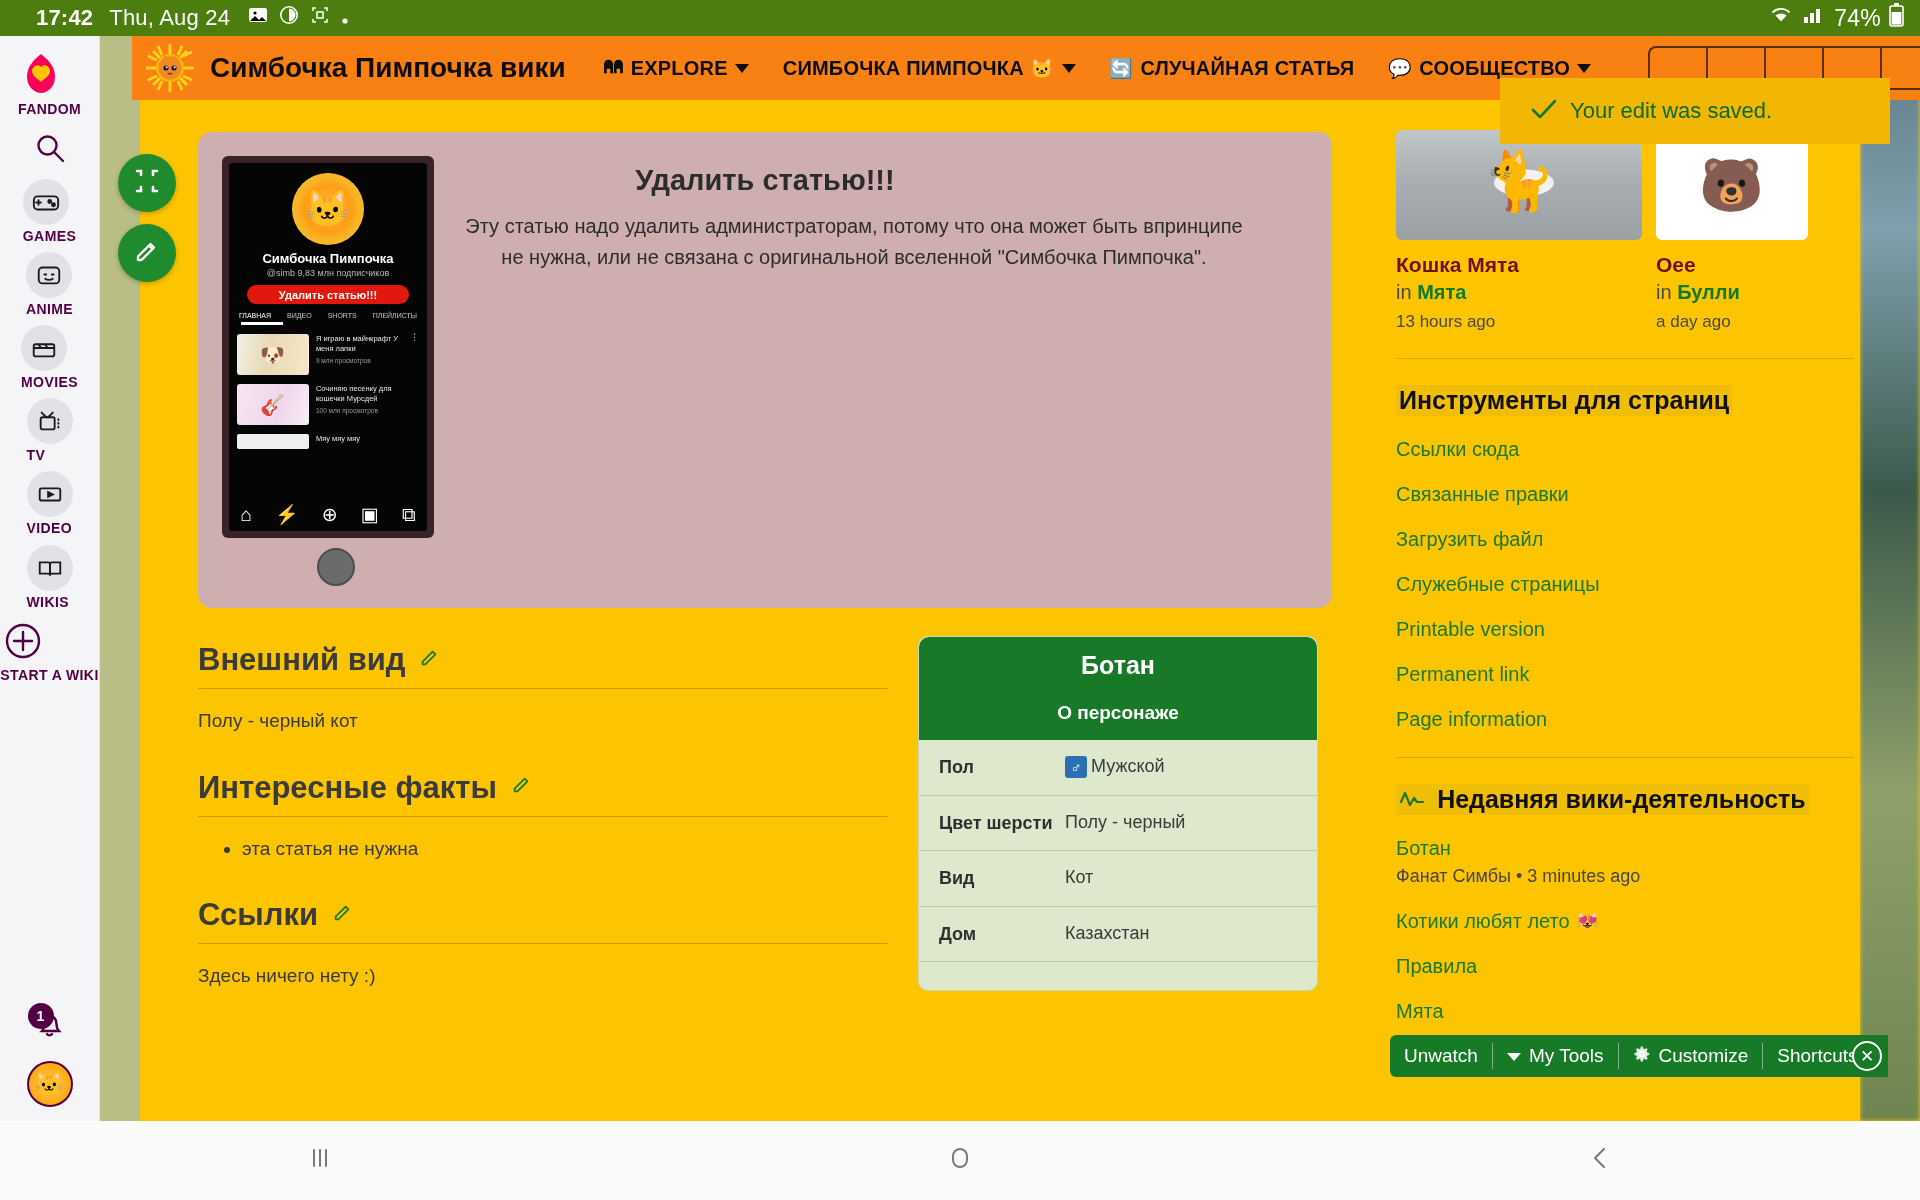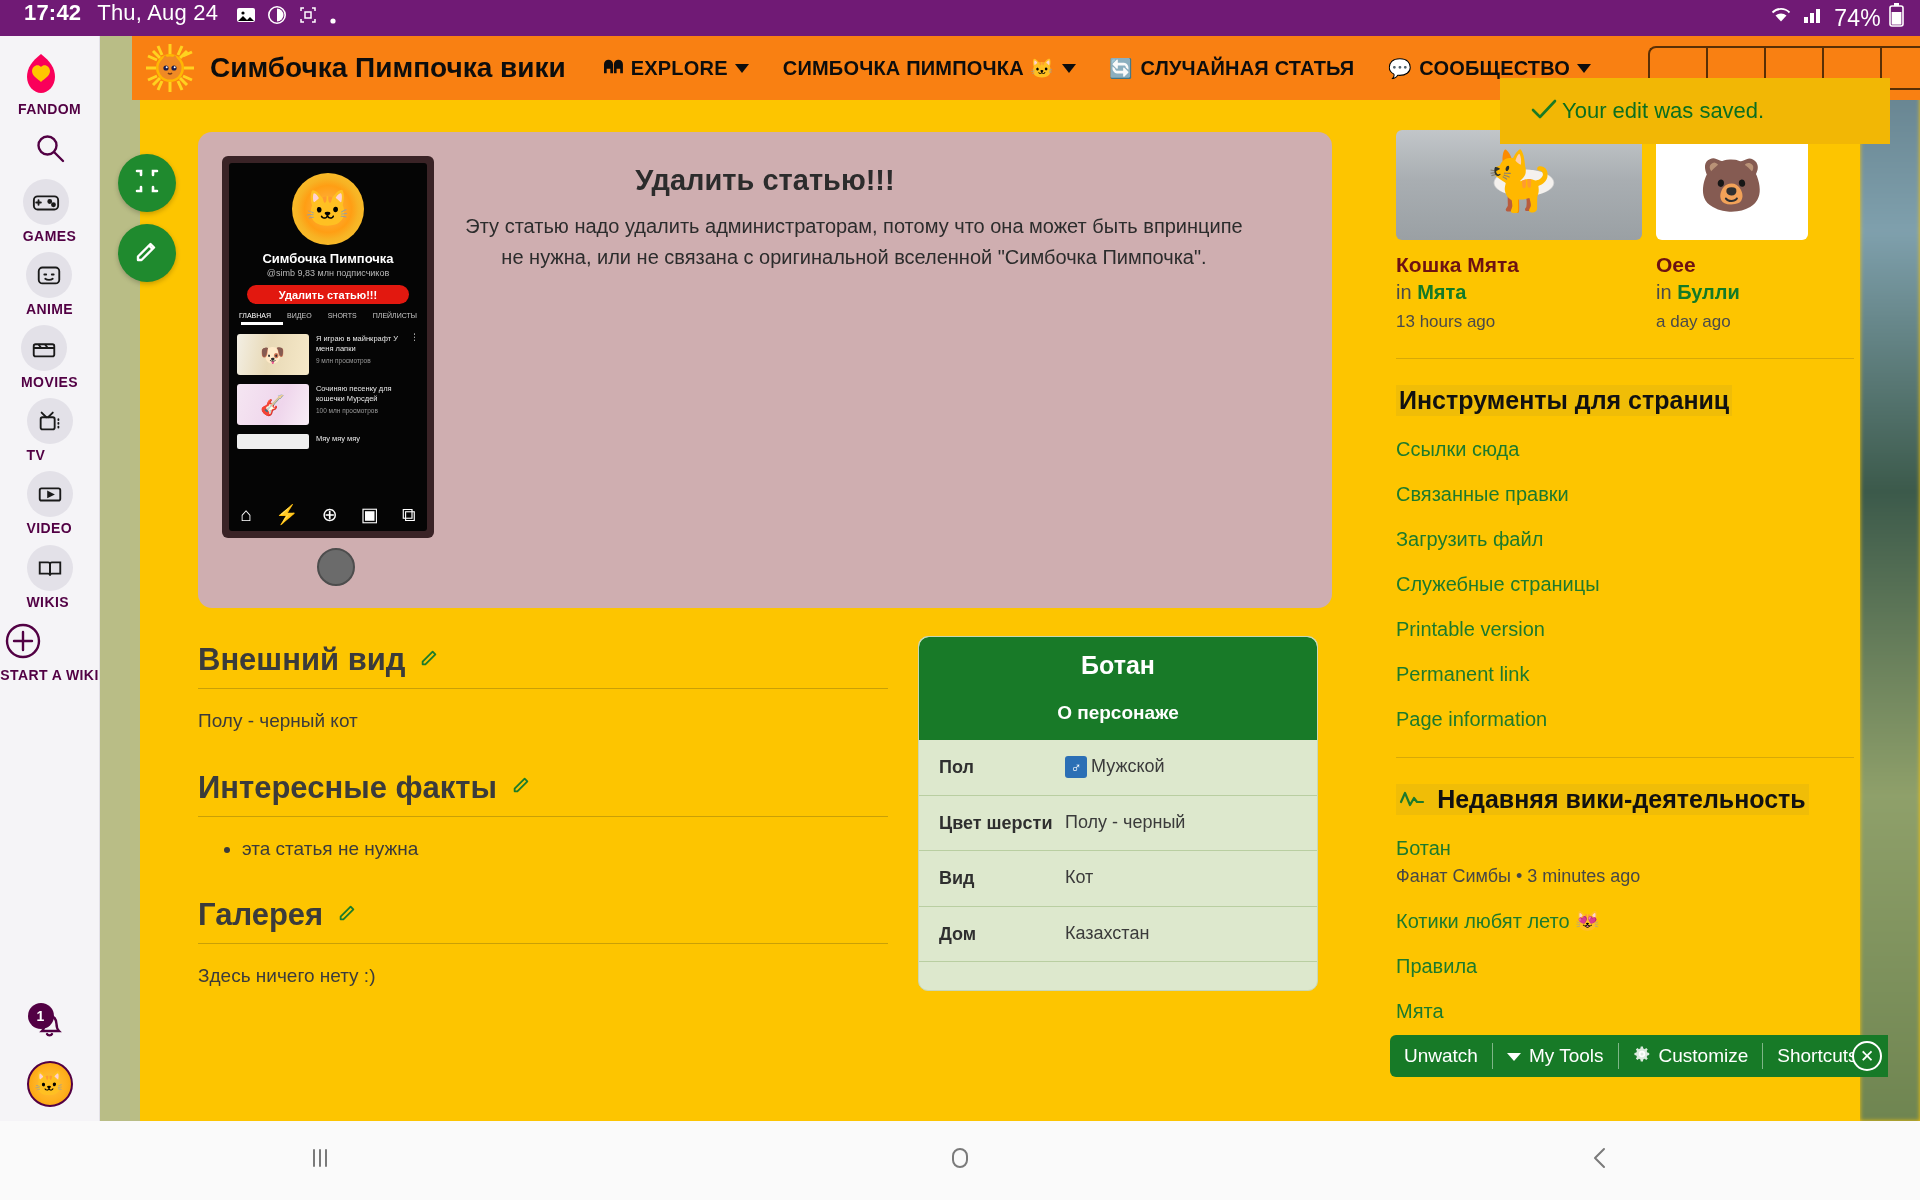--- a/index.html
+++ b/index.html
@@ -7,23 +7,23 @@
     width: 1920px; height: 1200px;
     background: #000;
     font-family: "Liberation Sans", sans-serif;
     overflow: hidden;
   }
 
   
   #status-bar {
     position: absolute; top: 0; left: 0;
     width: 1920px; height: 36px;
-    background: #701a75; color: #fff;
-    display: flex; 
-    padding: 0 16px 0 24px;
+    background: #4d7c0f; color: #fff;
+    display: flex; align-items: center;
+    padding: 0 16px 0 36px;
     font-size: 22px; letter-spacing: .2px;
     z-index: 100;
   }
   #status-bar .sb-time { font-weight: 600; margin-right: 16px; }
   #status-bar .sb-date { font-weight: 400; margin-right: 18px; }
   #status-bar .sb-icons { display: flex; align-items: center; gap: 11px; }
   #status-bar .sb-right {
     margin-left: auto; display: flex; align-items: center; gap: 8px;
     font-size: 23px;
   }
@@ -115,21 +115,21 @@
     background: #f98012; cursor: pointer;
   }
   .nav-btn:last-child { border-right: 2px solid #5a2f05; border-radius: 0 8px 8px 0; }
   .nav-btn:first-child { border-radius: 8px 0 0 8px; }
 
   
   #toast {
     position: absolute; top: 42px; right: 30px;
     width: 390px; height: 66px;
     background: #f2b705;
-    display: flex; align-items: center; gap: 4px;
+    display: flex; align-items: center; gap: 12px;
     padding-left: 30px;
     z-index: 90;
     color: #0b6e1f;
     font-size: 22px;
   }
   #toast .check { font-size: 26px; font-weight: 700; color: #1a7a24; }
 
   
   .fab {
     position: absolute; left: 118px; width: 58px; height: 58px;
@@ -649,21 +649,21 @@
               </svg>
           </span>
         </div>
         <div class="sec-body">
           <ul>
             <li>эта статья не нужна</li>
           </ul>
         </div>
 
         <div class="sec-head">
-          <span>Галерея</span>
+          <span>Ссылки</span>
           <span class="pencil">
             <svg width="20" height="20" viewBox="0 0 22 22" fill="none" stroke="#1c7c2a" stroke-width="2" stroke-linejoin="round">
                 <path d="M4 15v3h3L18 7l-3-3z"></path>
               </svg>
           </span>
         </div>
         <div class="sec-body">Здесь ничего нету :)</div>
       </div>
 
       <div id="infobox">

